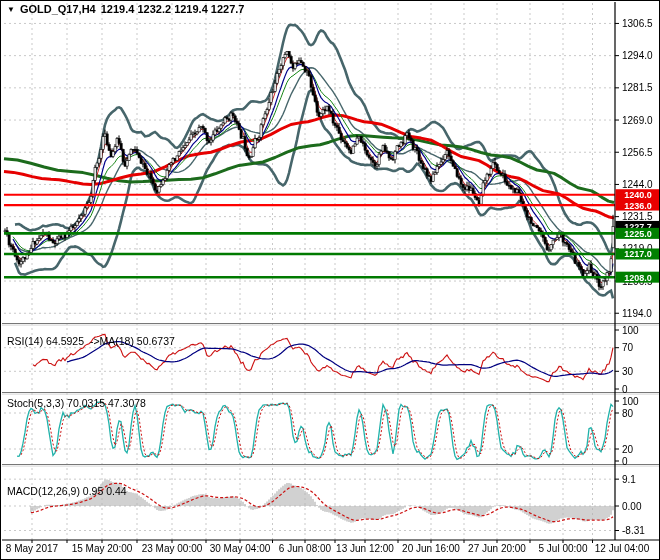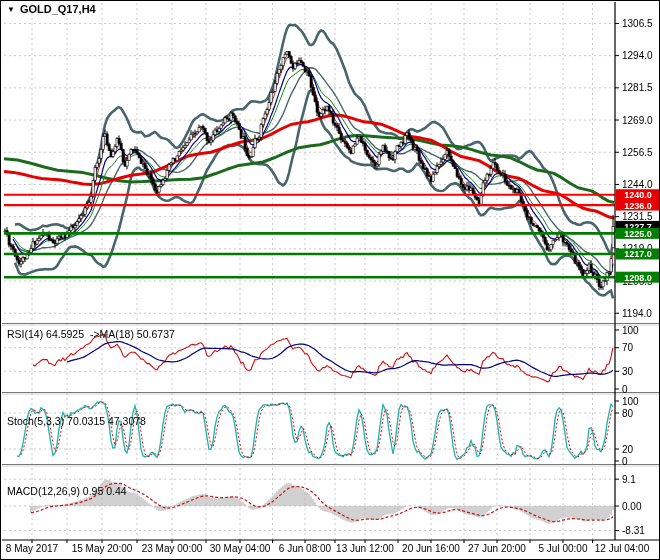--- a/index.html
+++ b/index.html
@@ -12,23 +12,24 @@
   .title-row{position:absolute;left:6px;top:2px;font-size:11px;font-weight:bold;color:#000;z-index:5;display:flex;align-items:center;gap:5px;}
   .collapse{font-size:8px;cursor:pointer;}
 </style>
 </head>
 <body>
 
 <div class="chart-window">
   <div class="title-row">
     <span class="collapse">▼</span>
     <span>GOLD_Q17,H4</span>
+    <span>1219.4 1232.2 1219.4 1227.7</span>
   </div>
-  <div class="pane-label" style="left:6px;top:327px;">RSI(14) 64.5925  -&gt;MA(18) 50.6737</div>
-  <div class="pane-label" style="left:6px;top:396px;margin-top:18px;">Stoch(5,3,3) 70.0315 47.3078</div>
+  <div class="pane-label" style="left:6px;top:334px;">RSI(14) 64.5925  -&gt;MA(18) 50.6737</div>
+  <div class="pane-label" style="left:6px;top:396px;">Stoch(5,3,3) 70.0315 47.3078</div>
   <div class="pane-label" style="left:6px;top:484px;">MACD(12,26,9) 0.95 0.44</div>
   <svg id="cv" width="660" height="560" viewBox="0 0 660 560">
       <line x1="31" y1="2" x2="31" y2="539" stroke="#c9c9c9" stroke-width="1" stroke-dasharray="2 3"></line>
       <line x1="66" y1="2" x2="66" y2="539" stroke="#c9c9c9" stroke-width="1" stroke-dasharray="2 3"></line>
       <line x1="101" y1="2" x2="101" y2="539" stroke="#c9c9c9" stroke-width="1" stroke-dasharray="2 3"></line>
       <line x1="136" y1="2" x2="136" y2="539" stroke="#c9c9c9" stroke-width="1" stroke-dasharray="2 3"></line>
       <line x1="171" y1="2" x2="171" y2="539" stroke="#c9c9c9" stroke-width="1" stroke-dasharray="2 3"></line>
       <line x1="205" y1="2" x2="205" y2="539" stroke="#c9c9c9" stroke-width="1" stroke-dasharray="2 3"></line>
       <line x1="239" y1="2" x2="239" y2="539" stroke="#c9c9c9" stroke-width="1" stroke-dasharray="2 3"></line>
       <line x1="271.5" y1="2" x2="271.5" y2="539" stroke="#c9c9c9" stroke-width="1" stroke-dasharray="2 3"></line>

